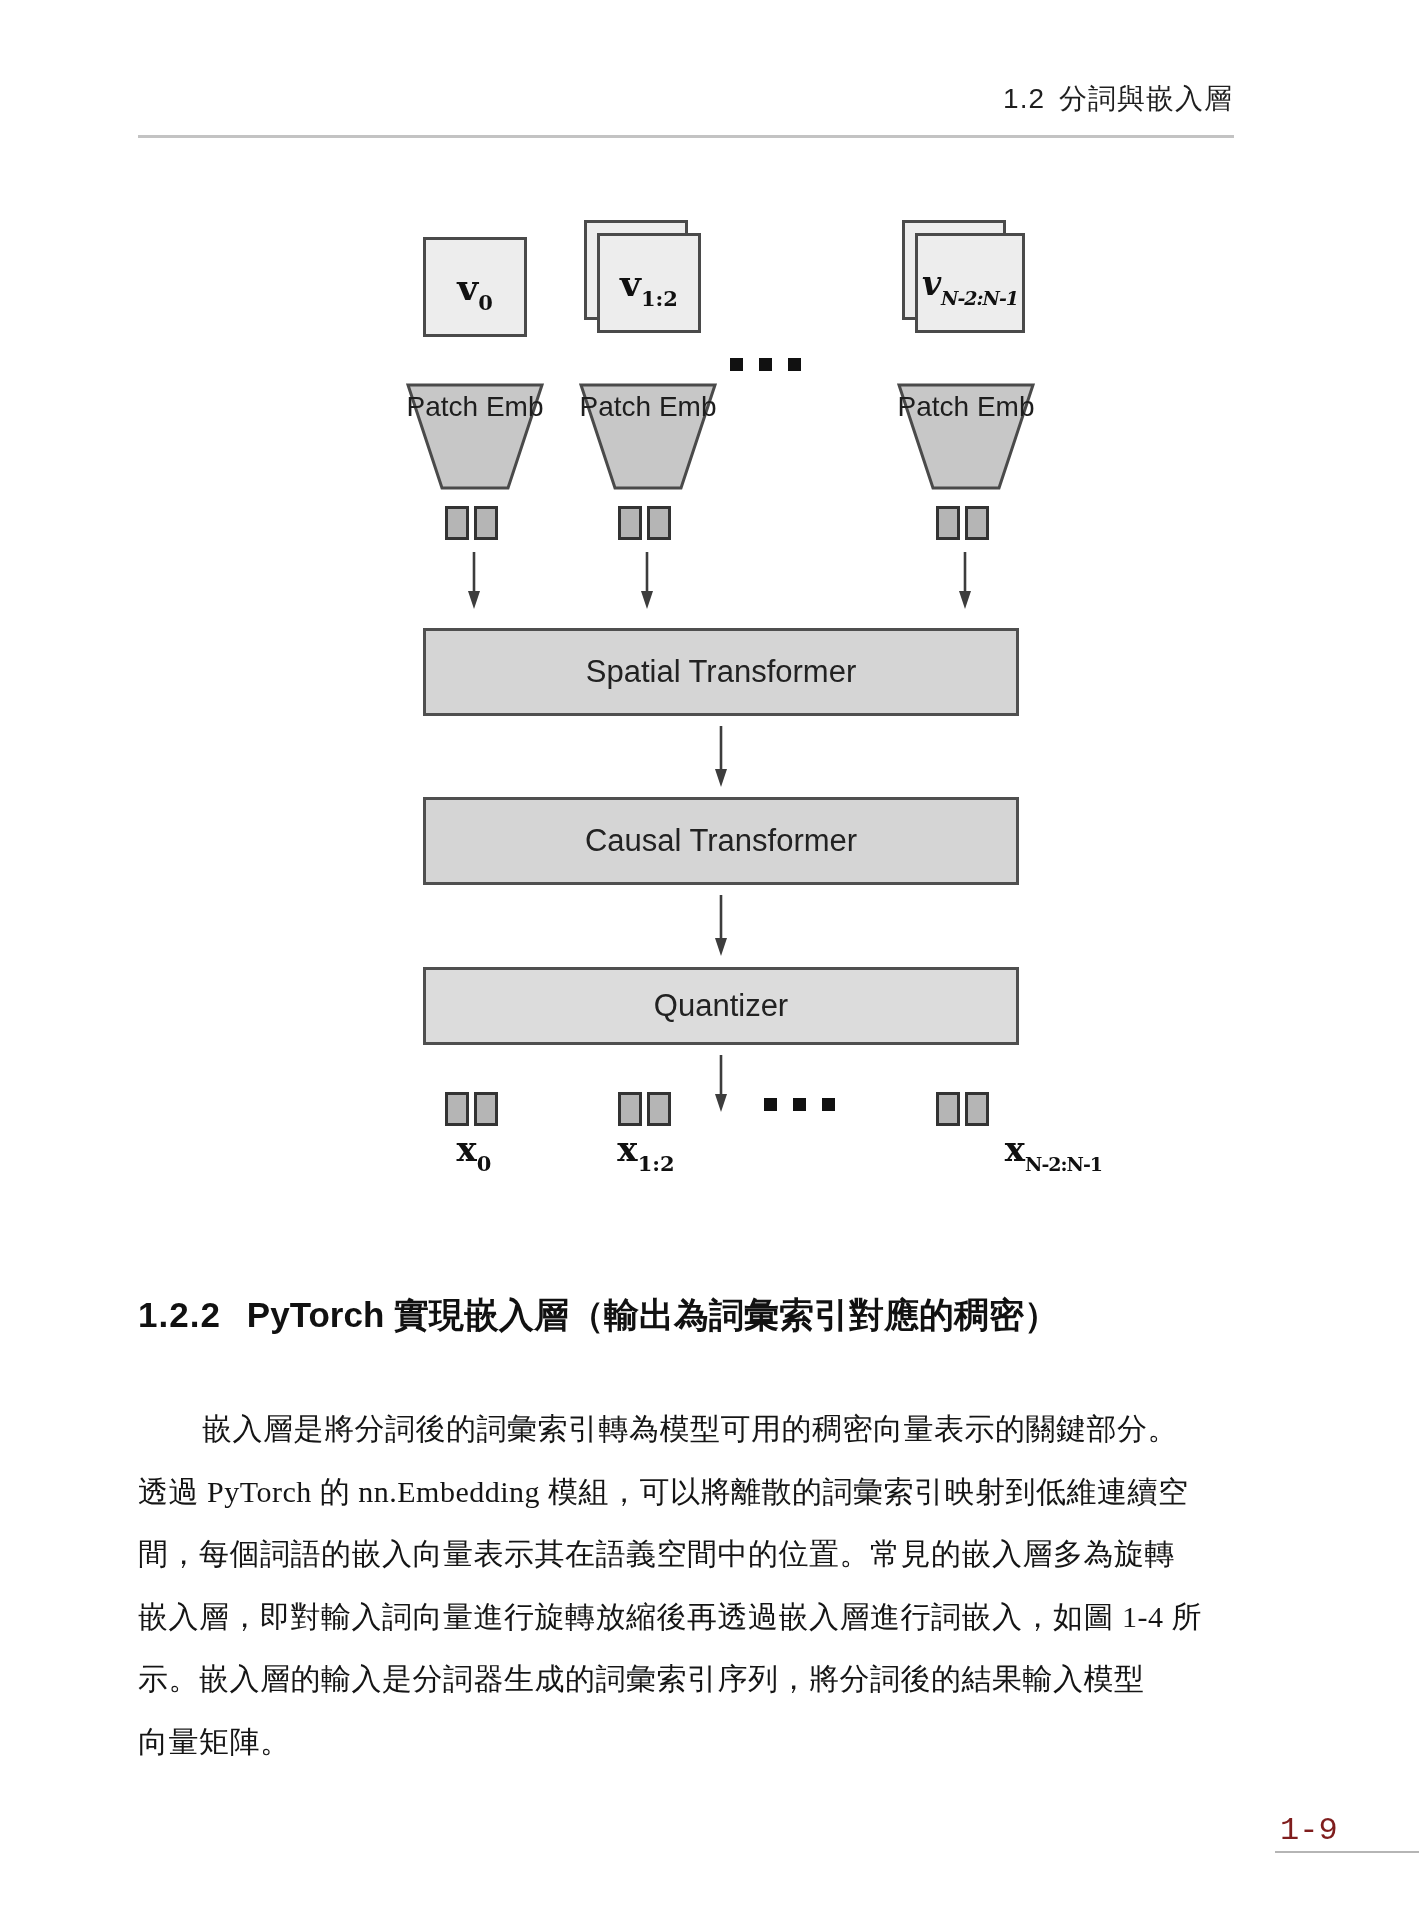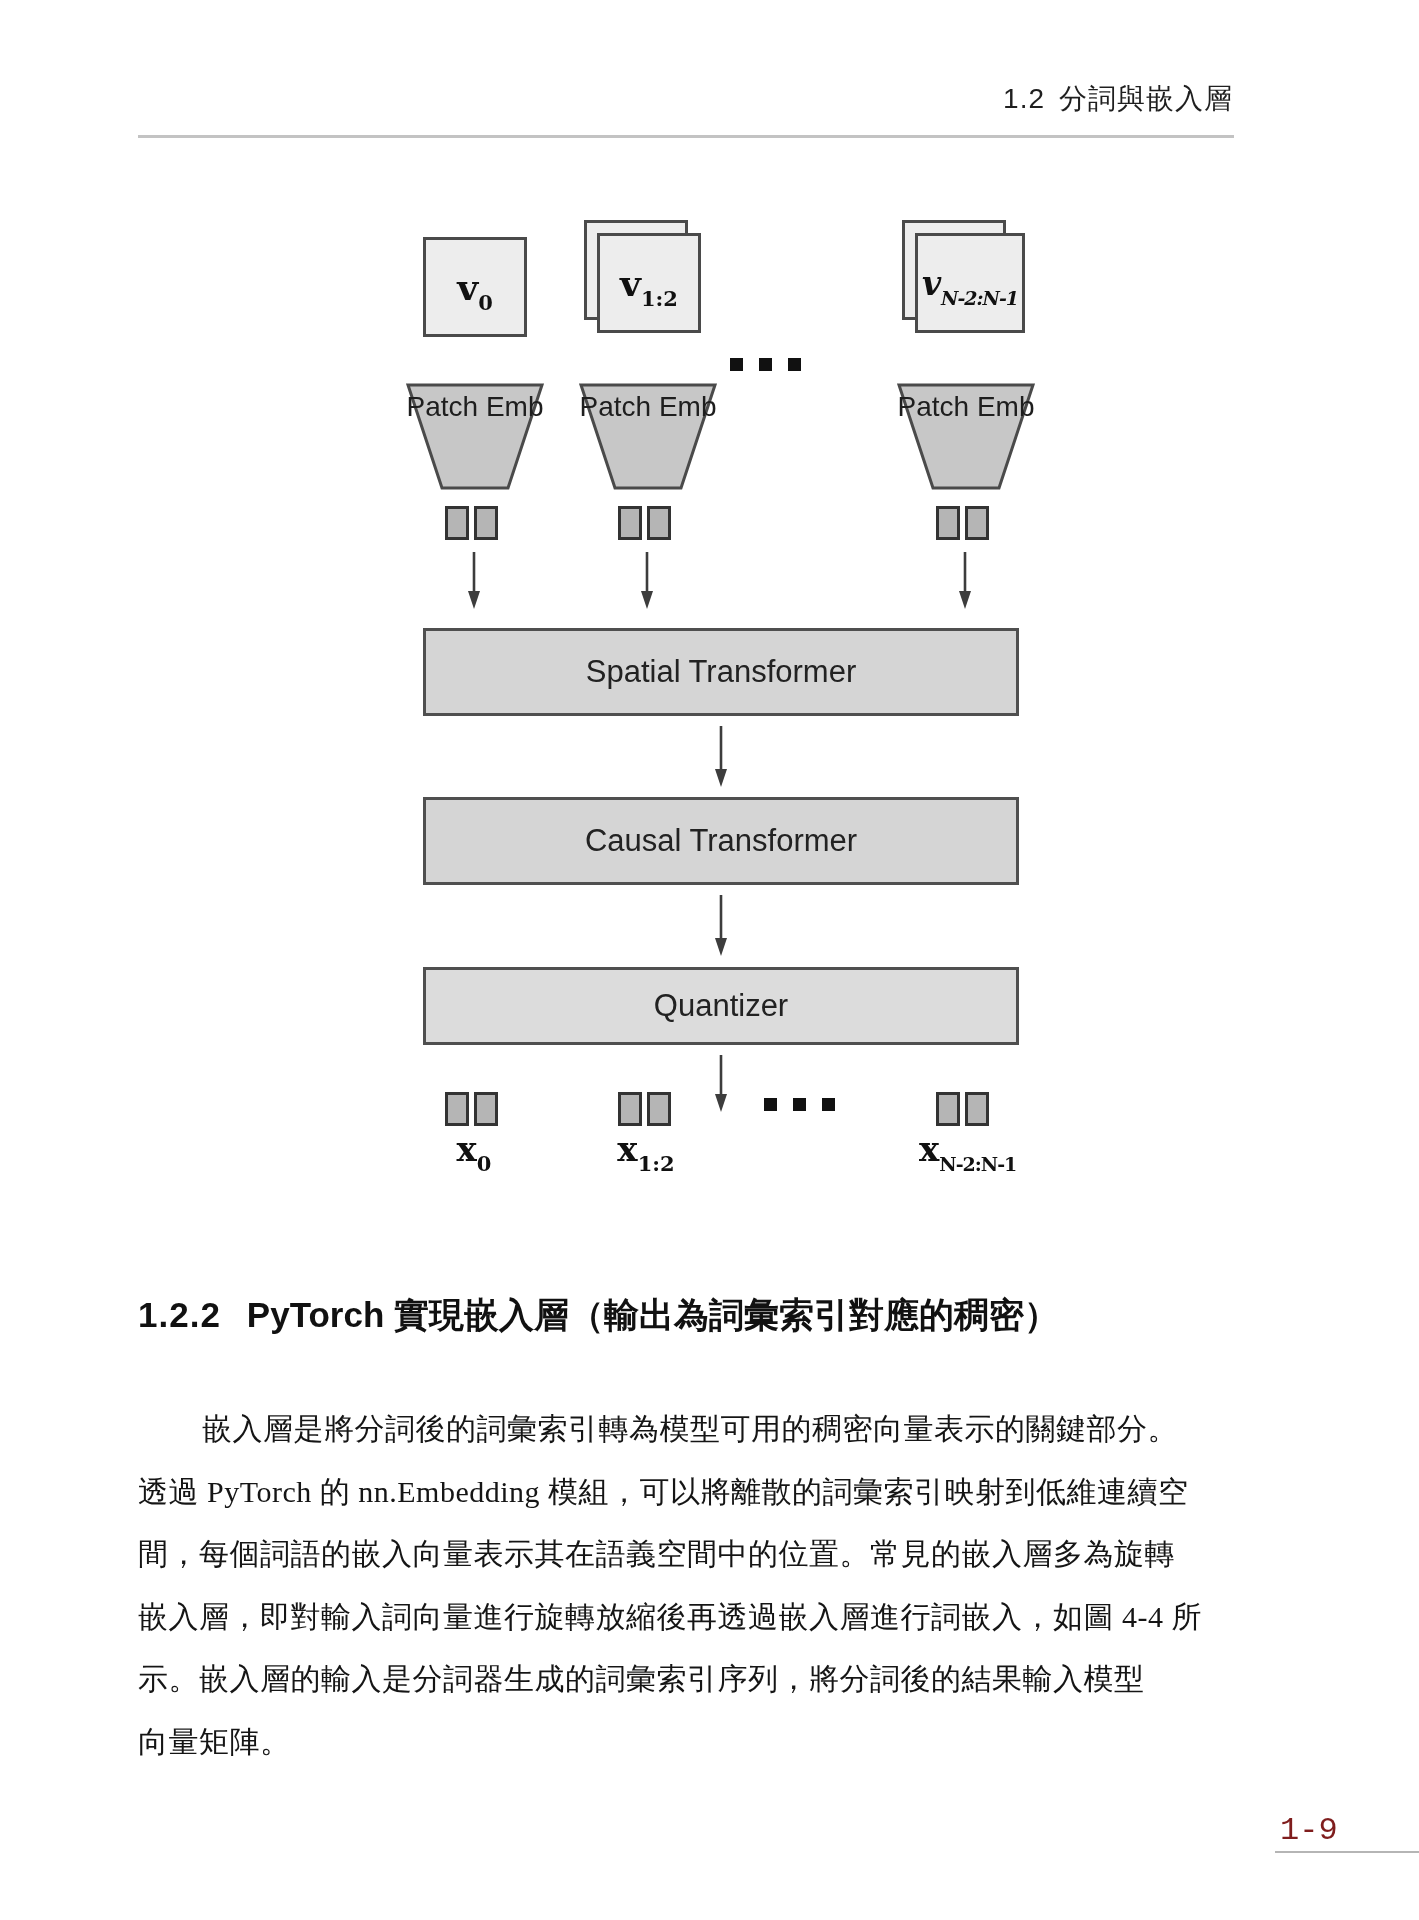--- a/index.html
+++ b/index.html
@@ -228,35 +228,35 @@
       <span class="token"></span>
         <span class="token"></span>
     </div>
 
     <div class="abs" style="top:952px; left:386px; width:160px; text-align:center;">
       <span class="mathlabel" style="font-size:34px;"><span>x</span><sub>0</sub></span>
     </div>
     <div class="abs" style="top:952px; left:558px; width:160px; text-align:center;">
       <span class="mathlabel" style="font-size:34px;"><span>x</span><sub>1:2</sub></span>
     </div>
-    <div class="abs" style="top:952px; left:911px; width:160px; text-align:left;">
+    <div class="abs" style="top:952px; left:934px; width:160px; text-align:right;">
       <span class="mathlabel" style="font-size:34px;"><span>x</span><sub style="font-size:19px; letter-spacing:-1px;">N-2:N-1</sub></span>
     </div>
 
   </div>
 
   <div class="section-heading">
     <span class="snum">1.2.2</span><span>PyTorch 實現嵌入層（輸出為詞彙索引對應的稠密）</span>
   </div>
 
   <div class="body-par">
     <div class="pline indent">嵌入層是將分詞後的詞彙索引轉為模型可用的稠密向量表示的關鍵部分。</div>
     <div class="pline">透過 PyTorch 的 nn.Embedding 模組，可以將離散的詞彙索引映射到低維連續空</div>
     <div class="pline">間，每個詞語的嵌入向量表示其在語義空間中的位置。常見的嵌入層多為旋轉</div>
-    <div class="pline">嵌入層，即對輸入詞向量進行旋轉放縮後再透過嵌入層進行詞嵌入，如圖 4-4 所</div>
+    <div class="pline">嵌入層，即對輸入詞向量進行旋轉放縮後再透過嵌入層進行詞嵌入，如圖 1-4 所</div>
     <div class="pline">示。嵌入層的輸入是分詞器生成的詞彙索引序列，將分詞後的結果輸入模型</div>
     <div class="pline">向量矩陣。</div>
   </div>
 
   <div class="page-number">1-9</div>
   <div class="footer-rule"></div>
 
 </div>
 
 </body></html>

